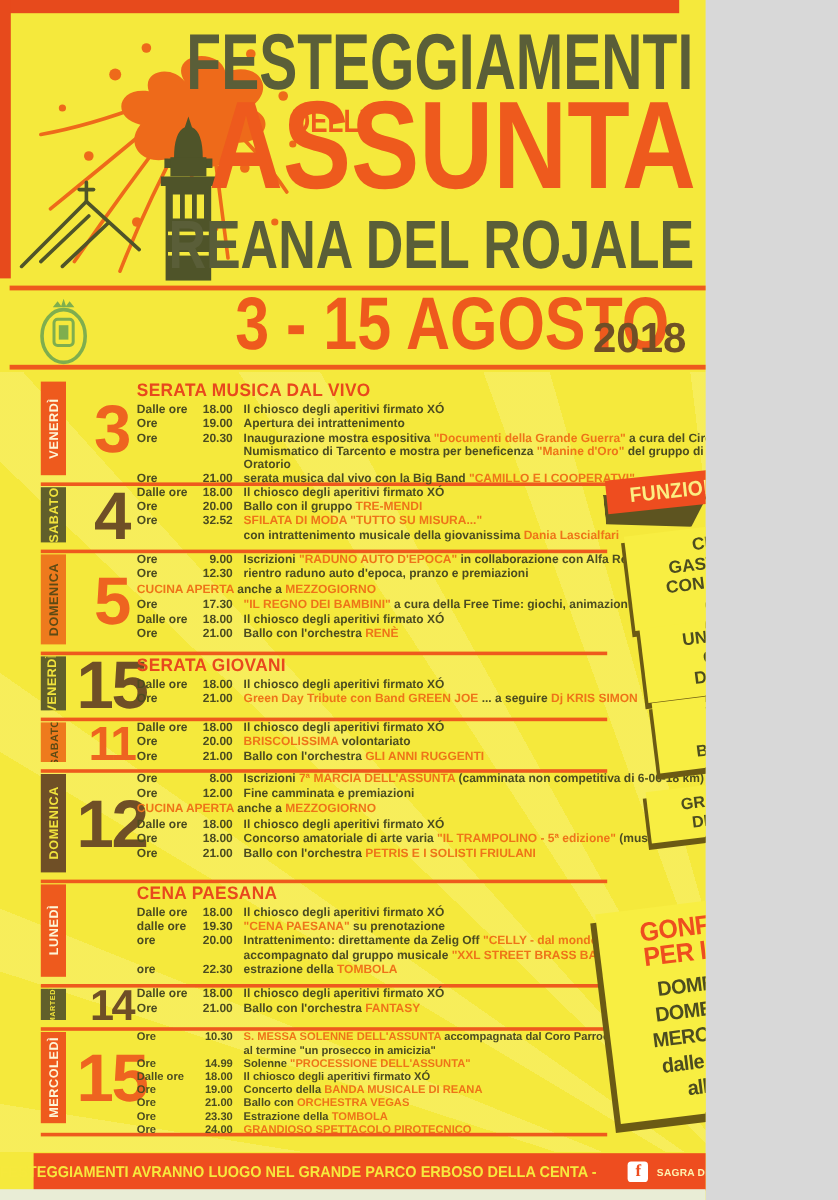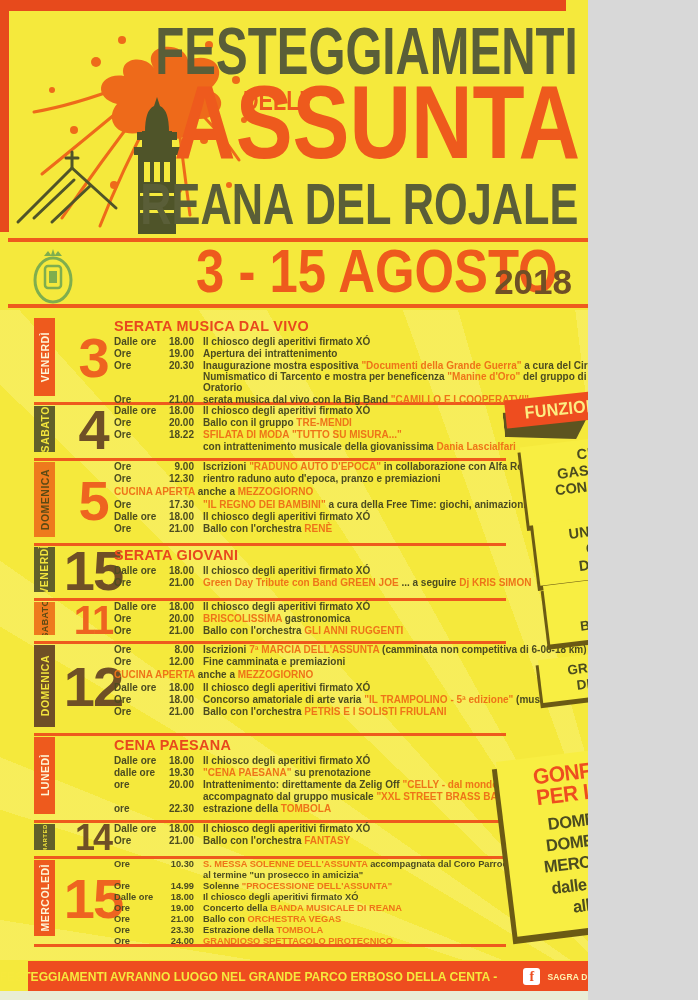--- a/index.html
+++ b/index.html
@@ -194,21 +194,21 @@
             <span class="time">18.00</span>
             <span class="txt"><span>Il chiosco degli aperitivi firmato XÓ</span></span>
           </div>
           <div class="evt">
             <span class="pre">Ore</span>
             <span class="time">20.00</span>
             <span class="txt"><span>Ballo con il gruppo </span><span class="hl">TRE-MENDI</span></span>
           </div>
           <div class="evt">
             <span class="pre">Ore</span>
-            <span class="time">18.22</span>
+            <span class="time">32.52</span>
             <span class="txt"><span class="hl">SFILATA DI MODA "TUTTO SU MISURA..."</span></span>
           </div>
           <div class="evt">
             <span class="pre"></span>
             <span class="time"></span>
             <span class="txt"><span>con intrattenimento musicale della giovanissima </span><span class="hl">Dania Lascialfari</span></span>
           </div>
         </div>
       </div>
       <div class="day" style="top: 460px; height: 83px;">
@@ -271,21 +271,21 @@
         <div class="num num-orange" style="font-size: 40px;">11</div>
         <div class="content" style="font-size: 10px;">
           <div class="evt">
             <span class="pre">Dalle ore</span>
             <span class="time">18.00</span>
             <span class="txt"><span>Il chiosco degli aperitivi firmato XÓ</span></span>
           </div>
           <div class="evt">
             <span class="pre">Ore</span>
             <span class="time">20.00</span>
-            <span class="txt"><span class="hl">BRISCOLISSIMA</span><span> gastronomica</span></span>
+            <span class="txt"><span class="hl">BRISCOLISSIMA</span><span> volontariato</span></span>
           </div>
           <div class="evt">
             <span class="pre">Ore</span>
             <span class="time">21.00</span>
             <span class="txt"><span>Ballo con l'orchestra </span><span class="hl">GLI ANNI RUGGENTI</span></span>
           </div>
         </div>
       </div>
       <div class="day" style="top: 643px; height: 90px;">
         <div class="tab tab-b" style="height: 82px;">

